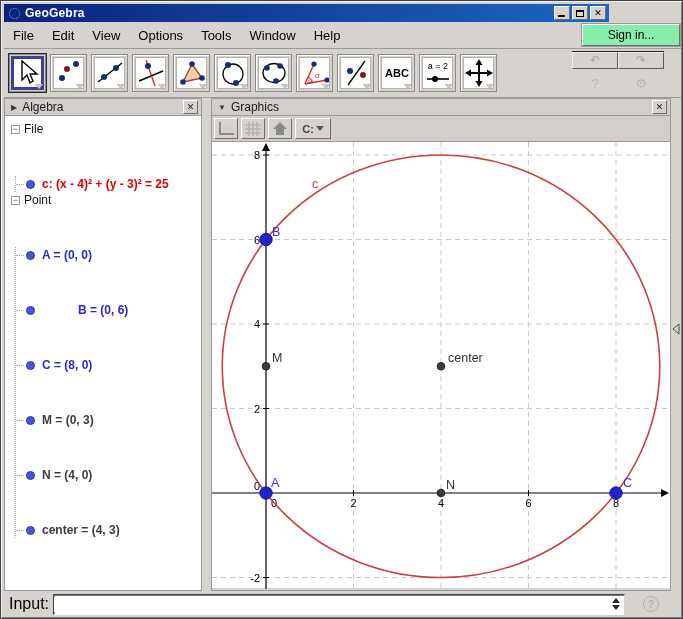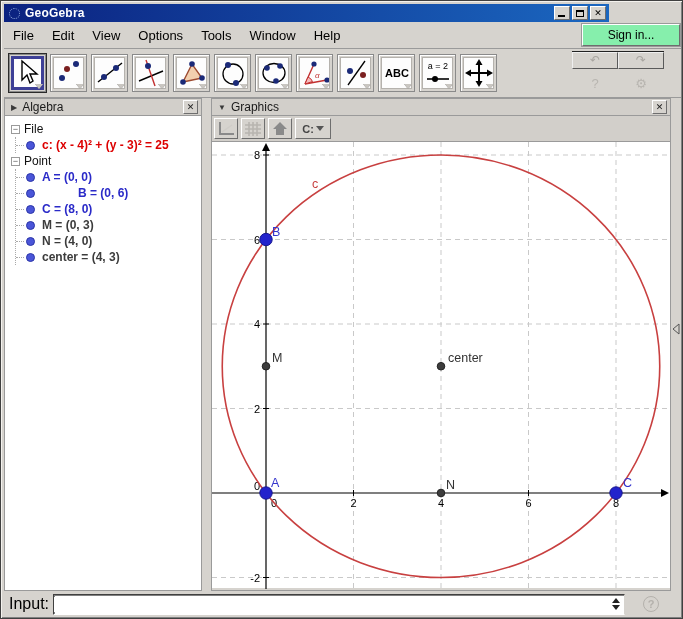--- a/index.html
+++ b/index.html
@@ -79,21 +79,21 @@
   .panel-title { font-size:12px; color:#1a1a1a; }
   .panel-x { margin-left:auto; width:15px; height:14px; background:#d6d3ce;
     border:1px solid; border-color:#fff #6e6e6e #6e6e6e #fff;
     font-size:9px; line-height:12px; text-align:center; color:#222; }
   #alg-tree { padding:5px 2px 0 2px; font-size:12px; }
   .alg-group-row { display:flex; align-items:center; height:16px; }
   .minus-box { width:9px; height:9px; border:1px solid #9a9a9a; background:#fff;
     font-size:9px; line-height:7px; text-align:center; color:#555; margin:0 4px 0 4px; }
   .alg-group-label { color:#111; }
   .alg-items { margin-left:8px; border-left:1px dotted #aaa; }
-  .alg-row { display:flex; align-items:center; height:16px; }
+  .alg-row { display:flex; align-items:center; height:16px;margin-top:39px; }
   .twig { width:8px; border-top:1px dotted #aaa; margin-right:2px; }
   .marble { width:9px; height:9px; border-radius:50%; background:#4a55d8;
     border:1px solid #2b35a8; margin-right:7px; flex:0 0 auto; }
   .alg-text { font-weight:bold; white-space:nowrap; }
   
   #splitter { position:absolute; left:198px; top:0; width:9px; height:493px; background:#d6d3ce; }
   
   #graphics { position:absolute; left:207px; top:0; width:460px; height:493px;
     border:1px solid #9a9a9a; background:#d6d3ce; display:flex; flex-direction:column; }
   #stylebar { height:25px; background:#d2cfca; display:flex; align-items:center;

